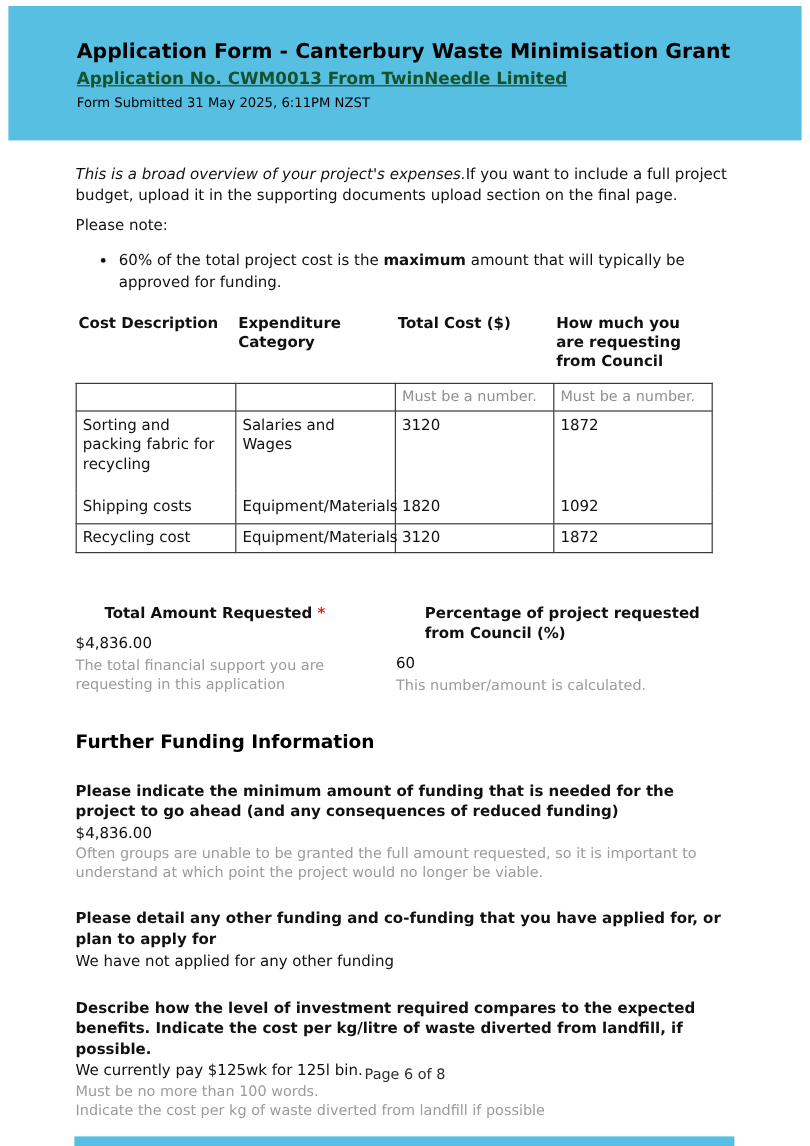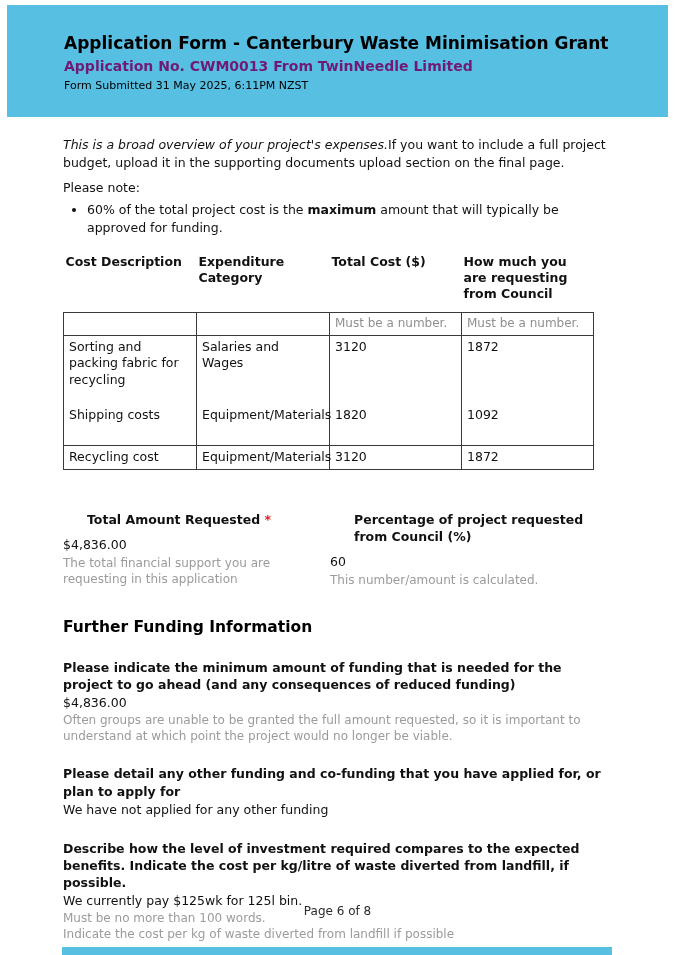--- a/index.html
+++ b/index.html
@@ -14,34 +14,34 @@
   }
   
   .band {
     position: absolute;
     left: 7px; top: 5px;
     width: 661px; height: 112px;
     background: #57BFE2;
     padding: 27px 20px 0 57px;
   }
   .band .t1 { font-size: 17px; font-weight: bold; line-height: 1.33; color: #000; }
-  .band .t2 { font-size: 14px; font-weight: bold; line-height: 1.3; margin-top: 2px; color: #701a75; }
+  .band .t2 { font-size: 14px; font-weight: bold; line-height: 1.3; margin-top: 2px; color: #14532d; text-decoration: underline; }
   .band .t3 { font-size: 11px; line-height: 1.3; margin-top: 4px; color: #000; }
 
   .content {
     position: absolute;
     left: 63px; top: 136px;
     width: 551px;
     font-size: 12.5px;
     line-height: 1.42;
   }
   .intro em { font-style: italic; }
   .please-note { margin-top: 7px; }
   ul.notes { margin: 5px 0 0 24px; }
-  ul.notes li { margin: 0; }
+  ul.notes li { margin: 12px; }
 
   
   table.cost-table {
     border-collapse: collapse;
     width: 530px;
     margin-top: 17px;
     table-layout: fixed;
   }
   table.cost-table th {
     text-align: left;
@@ -53,21 +53,21 @@
   }
   table.cost-table td {
     border: 1px solid #3a3a3a;
     vertical-align: top;
     padding: 3px 7px 4px 5px;
     font-size: 12.5px;
     line-height: 1.3;
   }
   table.cost-table tr.ph-row td { height: 22px; color: #8f8f8f; font-size: 12px; }
   table.cost-table tr.no-divider td { border-bottom-style: hidden; padding-bottom: 16px; }
-  table.cost-table tr.no-top td { border-top-style: hidden; padding-bottom: 22px; }
+  table.cost-table tr.no-top td { border-top-style: hidden; padding-bottom: 6px; }
 
   
   .two-col { display: flex; margin-top: 42px; }
   .col-left { width: 267px; padding-right: 14px; }
   .col-right { width: 270px; }
   .field-label { font-weight: bold; font-size: 12.5px; line-height: 1.35; margin-left: 24px; }
   .req-star { color: #e02020; font-weight: bold; }
   .field-value { margin-top: 7px; font-size: 12.5px; }
   .field-help { margin-top: 2px; font-size: 12px; line-height: 1.32; color: #9b9b9b; }
 
@@ -82,21 +82,20 @@
   .q-answer { font-size: 12.5px; margin-top: 1px; }
   .q-help { font-size: 12px; color: #9b9b9b; line-height: 1.35; }
 
   .page-num {
     position: absolute;
     left: 0; top: 888px;
     width: 675px;
     text-align: center;
     font-size: 12px;
     color: #2b2b2b;
-    margin-top: 16px;
   }
   .next-page-strip {
     position: absolute;
     left: 62px; bottom: 0;
     width: 550px; height: 8px;
     background: #57BFE2;
   }
 </style>
 </head>
 <body>

